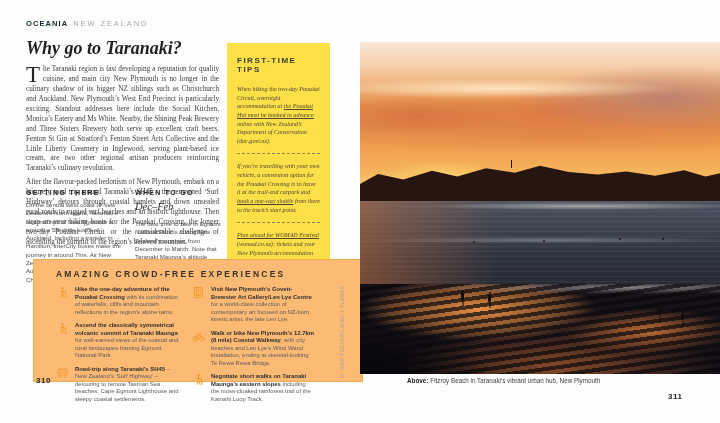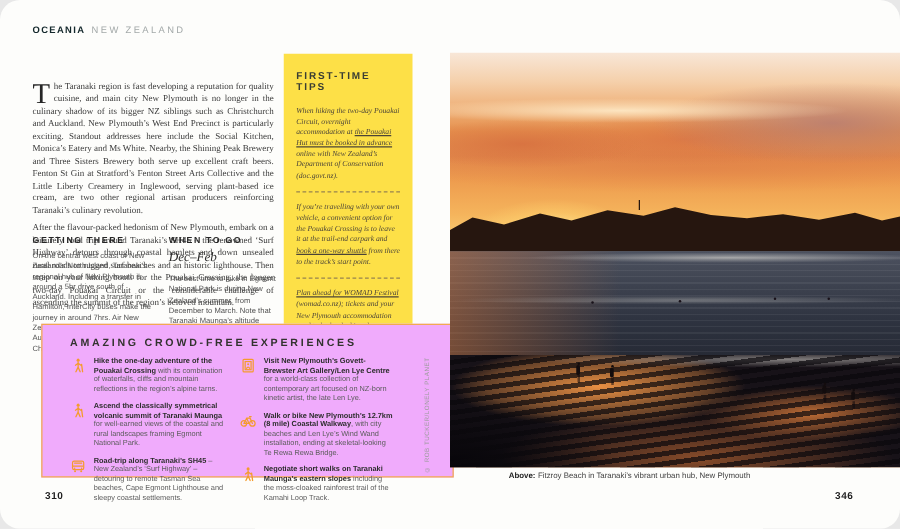--- a/index.html
+++ b/index.html
@@ -1,21 +1,20 @@
 <!DOCTYPE html>
 <html><head>
 <meta charset="utf-8">
 <style>
   * { margin:0; padding:0; box-sizing:border-box; }
   html,body { background:#e8e8e8; }
   .page {
     position:relative; width:720px; height:423px; background:#fdfdfb;
     font-family:"Liberation Sans", sans-serif; overflow:hidden;
     margin:0 auto;
-    border-radius:16px;
   }
   
   .kicker { position:absolute; left:26px; top:19px; font-size:7.5px; }
   .kicker .region { font-weight:bold; color:#13272b; letter-spacing:1.1px; margin-right:5px; }
   .kicker .country { color:#a3a9a9; letter-spacing:1.9px; }
   
   .headline {
     position:absolute; left:26px; top:38px;
     font-family:"Liberation Serif", serif; font-style:italic; font-weight:bold;
     font-size:18px; color:#1e1e1e;
@@ -36,21 +35,21 @@
   
   .tips { position:absolute; left:227px; top:43px; width:103px; height:216px;
     background:#fde047; padding:13px 10px 0; }
   .tips h3 { font-size:8px; font-weight:bold; letter-spacing:1.5px; color:#3a3d33; margin-bottom:11px; }
   .tips p { font-family:"Liberation Serif", serif; font-style:italic;
     font-size:6.1px; line-height:1.42; color:#4c4437; }
   .tips .sep { border-top:1px dashed #97834f; margin:8px 0; }
   .tips .ul { text-decoration:underline; }
   
   .expbox { position:absolute; left:33px; top:259px; width:330px; height:123px;
-    border:1px solid #f2aa50; background:#f0abfc; padding:9px 8px 0 22px; }
+    border:1px solid #f2aa50; background:#fdba74; padding:9px 8px 0 22px; }
   .expbox h3 { font-size:8.5px; font-weight:bold; letter-spacing:2.2px; color:#33332f; margin-bottom:7px; }
   .expgrid { display:flex; gap:13px; }
   .expcol { display:flex; flex-direction:column; gap:6px; width:123px; }
   .expitem { display:flex; gap:5px; }
   .expitem .icon { flex:0 0 14px; width:14px; height:14px; color:#f49b2d; }
   .expitem .icon svg { width:13px; height:13px; display:block; }
   .expitem p { font-size:5.9px; line-height:1.27; color:#5c5c5c; }
   .expitem b { color:#2e2e2e; }
   
   .photo { position:absolute; left:360px; top:42px; width:360px; height:332px; overflow:hidden; }
@@ -95,32 +94,33 @@
   .person::after { content:""; position:absolute; left:1px; top:8px; width:1.5px; height:6px;
       background:rgba(15,10,12,0.55); }
   .dot { position:absolute; width:2px; height:2px; background:#181119; border-radius:50%; }
   
   .credit { position:absolute; left:339px; top:238px; width:10px; height:140px;
       font-size:5px; color:#9b9b9b; letter-spacing:0.4px; text-transform:uppercase;
       writing-mode:vertical-rl; transform:rotate(180deg); white-space:nowrap; }
   .caption { position:absolute; left:407px; top:377px; font-size:6.3px; color:#3f3f3f; }
   .caption b { margin-right:2px; color:#222; }
   .pagenum { position:absolute; font-size:8px; font-weight:bold; color:#1f1f1f; letter-spacing:0.5px; }
-  .pn-left { left:36px; top:392px; }
+  .pn-left { left:36px; top:376px; }
   .pn-right { left:668px; top:392px; }
 </style>
 </head>
 <body>
 
 <div class="page">
 
   <div class="kicker">
     <span class="region">OCEANIA</span><span class="country">NEW ZEALAND</span>
   </div>
 
+  <h1 class="headline">Why go to Taranaki?</h1>
 
   <div class="intro">
     <p><span class="dropcap">T</span><span>he Taranaki region is fast developing a reputation for quality cuisine, and main city New Plymouth is no longer in the culinary shadow of its bigger NZ siblings such as Christchurch and Auckland. New Plymouth’s West End Precinct is particularly exciting. Standout addresses here include the Social Kitchen, Monica’s Eatery and Ms White. Nearby, the Shining Peak Brewery and Three Sisters Brewery both serve up excellent craft beers. Fenton St Gin at Stratford’s Fenton Street Arts Collective and the Little Liberty Creamery in Inglewood, serving plant-based ice cream, are two other regional artisan producers reinforcing Taranaki’s culinary revolution.</span></p>
     <p>After the flavour-packed hedonism of New Plymouth, embark on a leisurely road trip around Taranaki’s SH45 – the renowned ‘Surf Highway’ detours through coastal hamlets and down unsealed rural roads to rugged surf beaches and an historic lighthouse. Then strap on your hiking boots for the Pouakai Crossing, the longer two-day Pouakai Circuit or the considerable challenge of ascending the summit of the region’s beloved mountain.</p>
   </div>
 
   <div class="subcols">
     <div class="subcol gt">
       <h4>GETTING THERE</h4>
       <p>On the central west coast of New Zealand’s North Island, Taranaki’s regional hub of New Plymouth is around a 5hr drive south of Auckland. Including a transfer in Hamilton, InterCity buses make the journey in around 7hrs. Air New Zealand has direct flights from Auckland, Wellington and Christchurch.</p>
@@ -228,15 +228,15 @@
     <div class="person" style="left:128px; top:252px;"></div>
     <div class="person" style="left:298px; top:266px; height:7px;"></div>
     <div class="person" style="left:321px; top:271px; height:7px;"></div>
   </figure>
 
   <div class="credit">© ROB TUCKER/LONELY PLANET</div>
 
   <p class="caption"><b>Above:</b><span>Fitzroy Beach in Taranaki’s vibrant urban hub, New Plymouth</span></p>
 
   <div class="pagenum pn-left">310</div>
-  <div class="pagenum pn-right">346</div>
+  <div class="pagenum pn-right">311</div>
 
 </div>
 
 </body></html>

